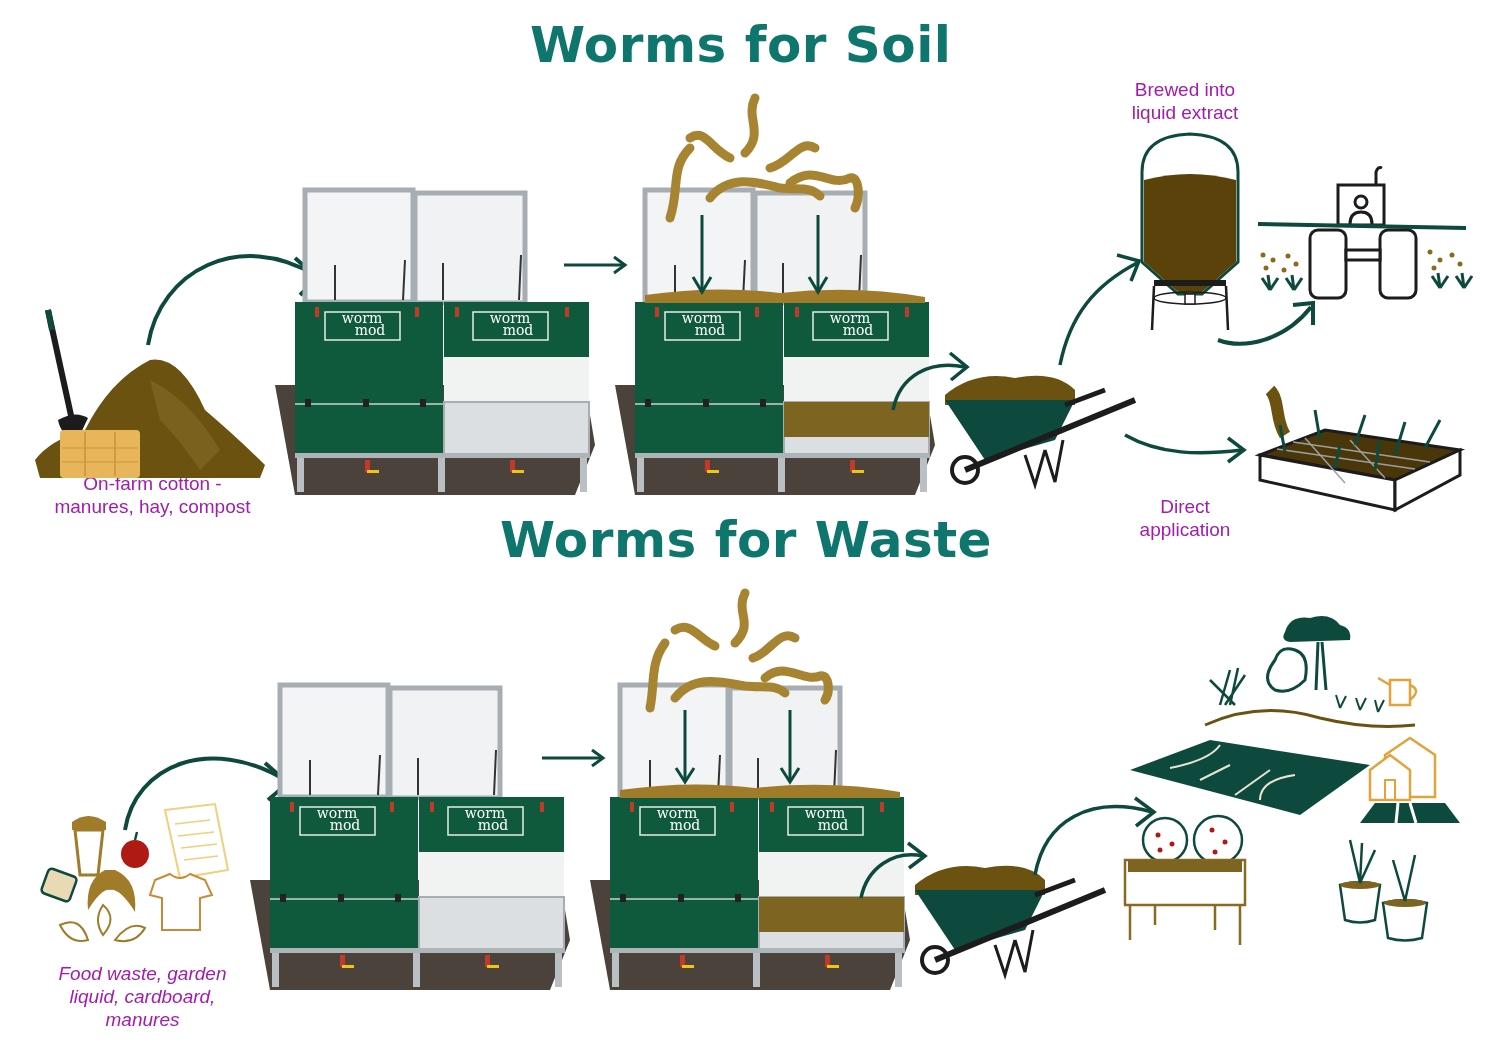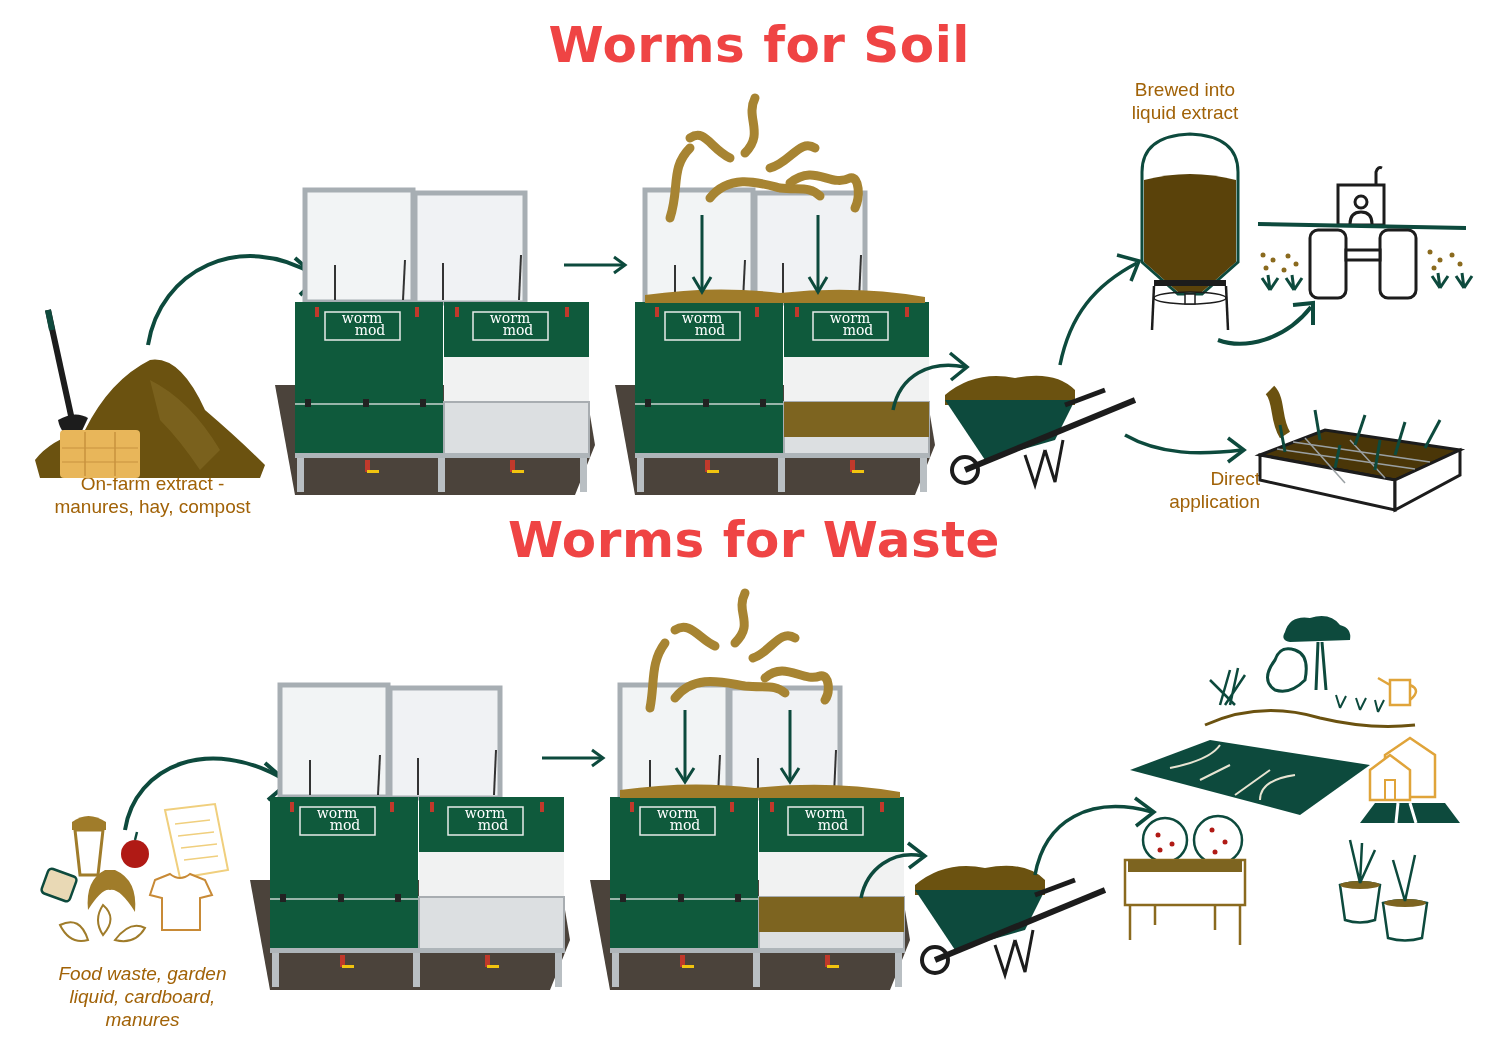--- a/index.html
+++ b/index.html
@@ -1,37 +1,37 @@
 <!DOCTYPE html>
 <html><head>
 <meta charset="utf-8">
 <style>
   html,body{margin:0;padding:0;background:#ffffff;}
   body{width:1500px;height:1059px;position:relative;overflow:hidden;font-family:"DejaVu Sans","Liberation Sans",sans-serif;}
-  .title{position:absolute;font-family:"DejaVu Sans","Liberation Sans",sans-serif;font-weight:bold;color:#ef4444;font-size:50px;letter-spacing:0.5px;white-space:nowrap;text-align:right;}
-  .label{position:absolute;color:#a16207;font-size:19px;line-height:23px;text-align:center;white-space:nowrap;font-family:"Liberation Sans","DejaVu Sans",sans-serif;}
+  .title{position:absolute;font-family:"DejaVu Sans","Liberation Sans",sans-serif;font-weight:bold;color:#0f766e;font-size:50px;letter-spacing:0.5px;white-space:nowrap;text-align:left;}
+  .label{position:absolute;color:#a21caf;font-size:19px;line-height:23px;text-align:center;white-space:nowrap;font-family:"Liberation Sans","DejaVu Sans",sans-serif;}
   svg{position:absolute;overflow:visible;}
   .unit{position:absolute;}
   .brand{font-family:"DejaVu Serif","Liberation Serif",serif;fill:#ffffff;font-size:14px;}
 </style>
 </head>
 <body>
 
 <div class="title" style="left:530px;top:16px;width:440px;">Worms for Soil</div>
 <div class="title" style="left:500px;top:511px;width:500px;">Worms for Waste</div>
 
 <div class="label" style="left:20px;top:472px;width:265px;">
-  <div>On-farm extract -</div>
+  <div>On-farm cotton -</div>
   <div>manures, hay, compost</div>
 </div>
 <div class="label" style="left:1100px;top:78px;width:170px;">
   <div>Brewed into</div>
   <div>liquid extract</div>
 </div>
-<div class="label" style="left:1110px;top:467px;width:150px;text-align:right;">
+<div class="label" style="left:1110px;top:495px;width:150px;">
   <div>Direct</div>
   <div>application</div>
 </div>
 <div class="label" style="left:20px;top:962px;width:245px;font-style:italic;">
   <div>Food waste, garden</div>
   <div>liquid, cardboard,</div>
   <div>manures</div>
 </div>
 
 <svg width="0" height="0" style="position:absolute;">

